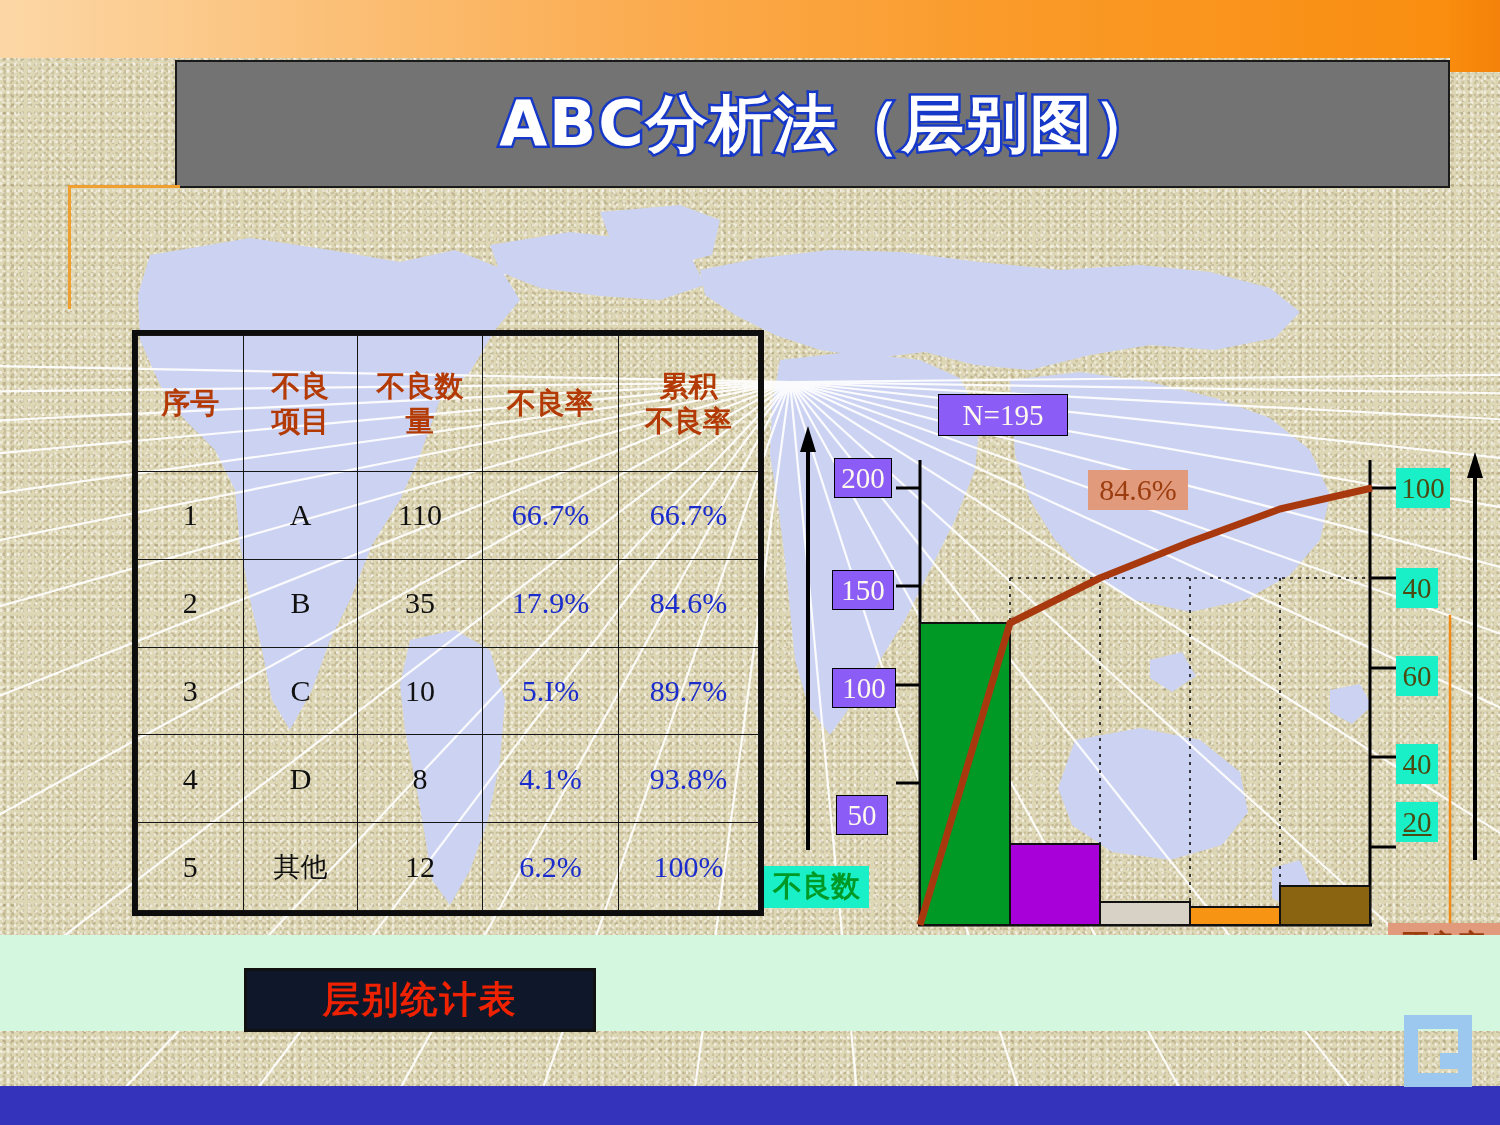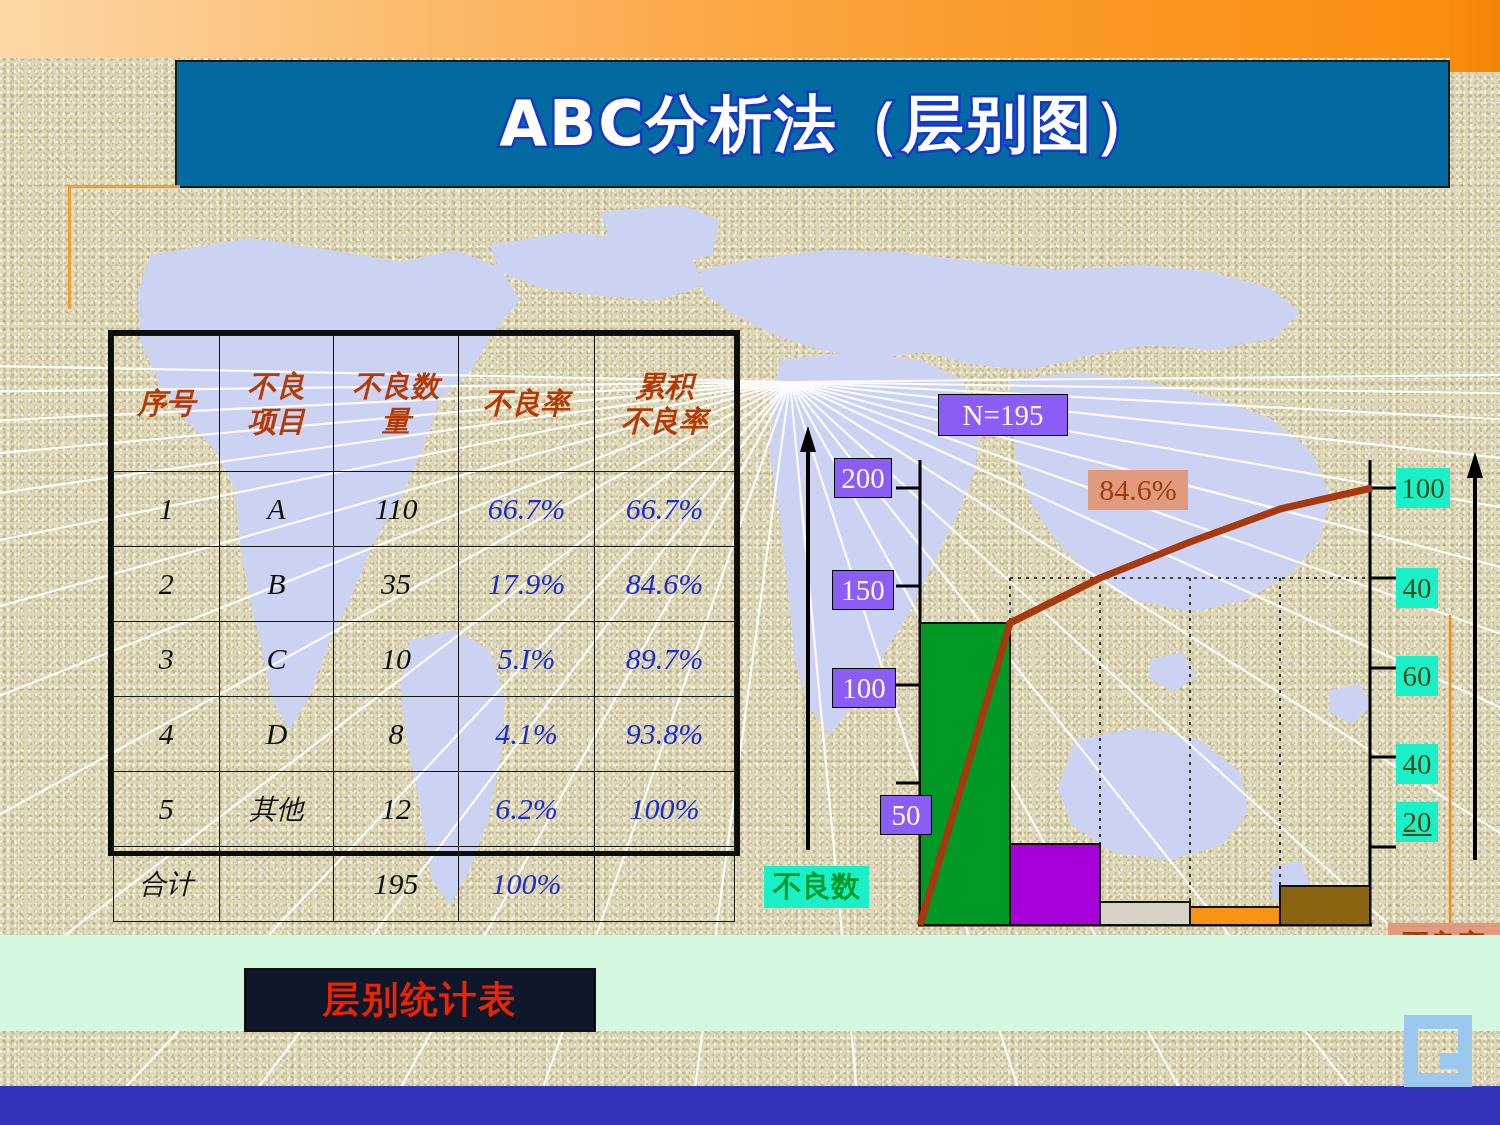--- a/index.html
+++ b/index.html
@@ -30,21 +30,21 @@
     background:linear-gradient(90deg,#fcd7a6 0%, #fbc078 22%, #fbaa4c 45%, #fa9a28 68%, #f98c0d 100%);
   }
   #top-band-right{
     position:absolute; left:1450px; top:0; width:50px; height:72px;
     background:linear-gradient(90deg,#f98c0d 0%, #f4820a 100%);
   }
 
   
   #title-plate{
     position:absolute; left:175px; top:60px; width:1275px; height:128px;
-    background:#0369a1; border:2px solid #1a1a1a;
+    background:#737373; border:2px solid #1a1a1a;
     display:flex; align-items:center; justify-content:center;padding-left:32px;
   }
   #title-text{
     font-family:"DejaVu Sans", sans-serif;
     font-weight:bold; font-size:62px; letter-spacing:2px;
     color:#ffffff;
     -webkit-text-stroke:5px #1638c8;
     paint-order: stroke fill;
     white-space:nowrap;
   }
@@ -75,24 +75,23 @@
     position:absolute; left:0; top:1086px; width:1500px; height:39px;
     background:#3333bb;
   }
   
   #corner-deco{
     position:absolute; left:1402px; top:1013px; width:72px; height:74px;
   }
 
   
   #data-table{
-    position:absolute; left:108px; top:330px; width:632px; height:526px;
+    position:absolute; left:132px; top:330px; width:632px; height:586px;
     border:5px solid #0d0d0d;
     border-collapse:collapse;
-    font-style:italic;
   }
   #data-table table{ width:100%; height:100%; border-collapse:collapse; }
   #data-table td, #data-table th{
     border:1.5px solid #151515;
     text-align:center; vertical-align:middle;
     font-family:"Liberation Serif", serif;
     background:transparent;
   }
   #data-table th{
     color:#b33a05; font-size:29px; font-weight:bold;
@@ -270,27 +269,20 @@
         <td class="pct">4.1%</td>
         <td class="pct">93.8%</td>
       </tr>
       <tr>
         <td>5</td>
         <td class="cjk">其他</td>
         <td>12</td>
         <td class="pct">6.2%</td>
         <td class="pct">100%</td>
       </tr>
-      <tr>
-        <td class="cjk">合计</td>
-        <td></td>
-        <td>195</td>
-        <td class="pct">100%</td>
-        <td></td>
-      </tr>
     </tbody>
   </table>
 </div>
 
 <svg id="chart" viewBox="0 0 740 640" preserveAspectRatio="none">
 
   <g>
     <line x1="48" y1="52" x2="48" y2="460" stroke="#000" stroke-width="4"></line>
     <polygon points="48,36 40,62 56,62" fill="#000"></polygon>
   </g>
@@ -348,21 +340,21 @@
     <polygon points="738,600 712,592 712,608" fill="#000"></polygon>
   </g>
 </svg>
 
 <div class="brown-tag" id="n-label">N=195</div>
 <div id="pct-callout">84.6%</div>
 
 <div class="brown-tag" style="left:834px; top:458px; width:58px; height:40px;">200</div>
 <div class="brown-tag" style="left:832px; top:570px; width:62px; height:40px;">150</div>
 <div class="brown-tag" style="left:832px; top:668px; width:64px; height:40px;">100</div>
-<div class="brown-tag" style="left:836px; top:795px; width:52px; height:40px;margin-left:44px;">50</div>
+<div class="brown-tag" style="left:836px; top:795px; width:52px; height:40px;">50</div>
 
 <div class="cyan-tag" style="left:1396px; top:468px; width:54px; height:40px;">100</div>
 <div class="cyan-tag" style="left:1396px; top:568px; width:42px; height:40px;">40</div>
 <div class="cyan-tag" style="left:1396px; top:656px; width:42px; height:40px;">60</div>
 <div class="cyan-tag" style="left:1396px; top:744px; width:42px; height:40px;">40</div>
 <div class="cyan-tag" style="left:1396px; top:802px; width:42px; height:40px;text-decoration:underline;">20</div>
 
 <div id="y-left-title">不良数</div>
 <div id="x-title">项目</div>
 <div id="y-right-title">不良率</div>

